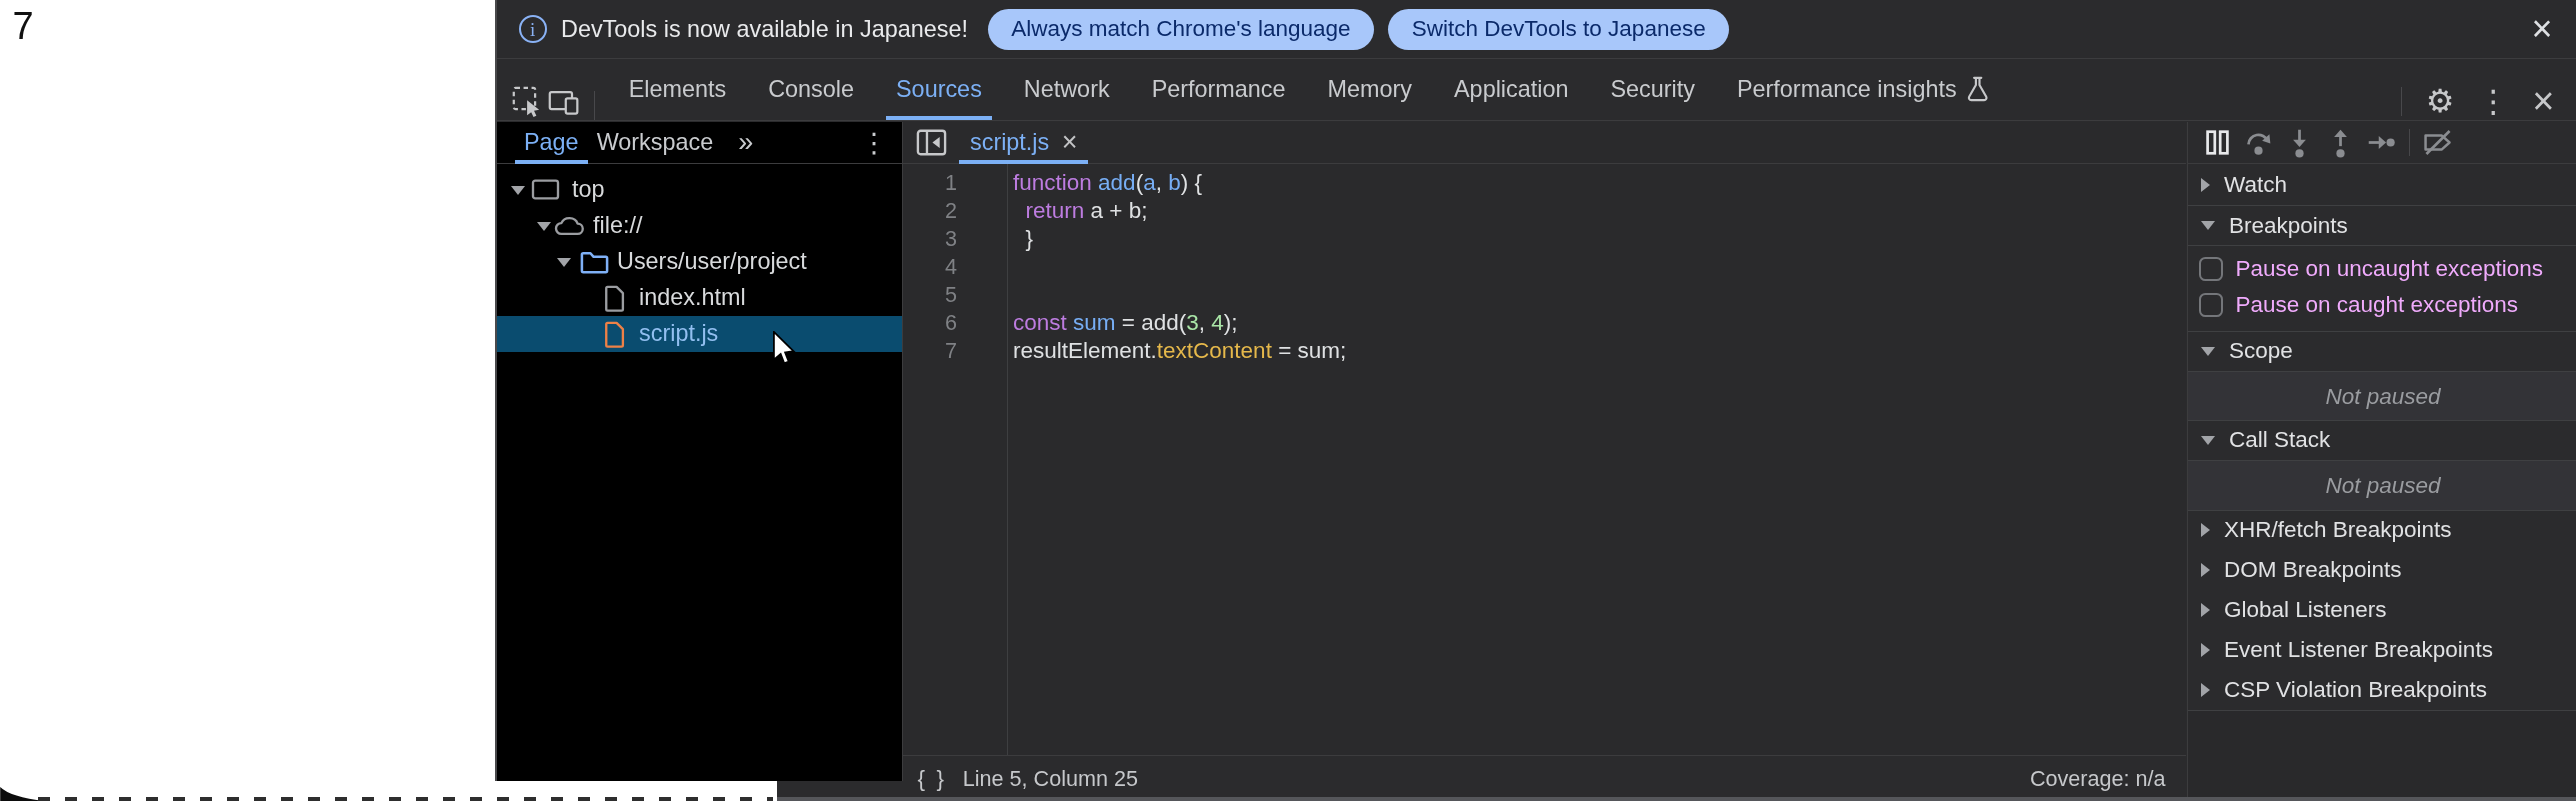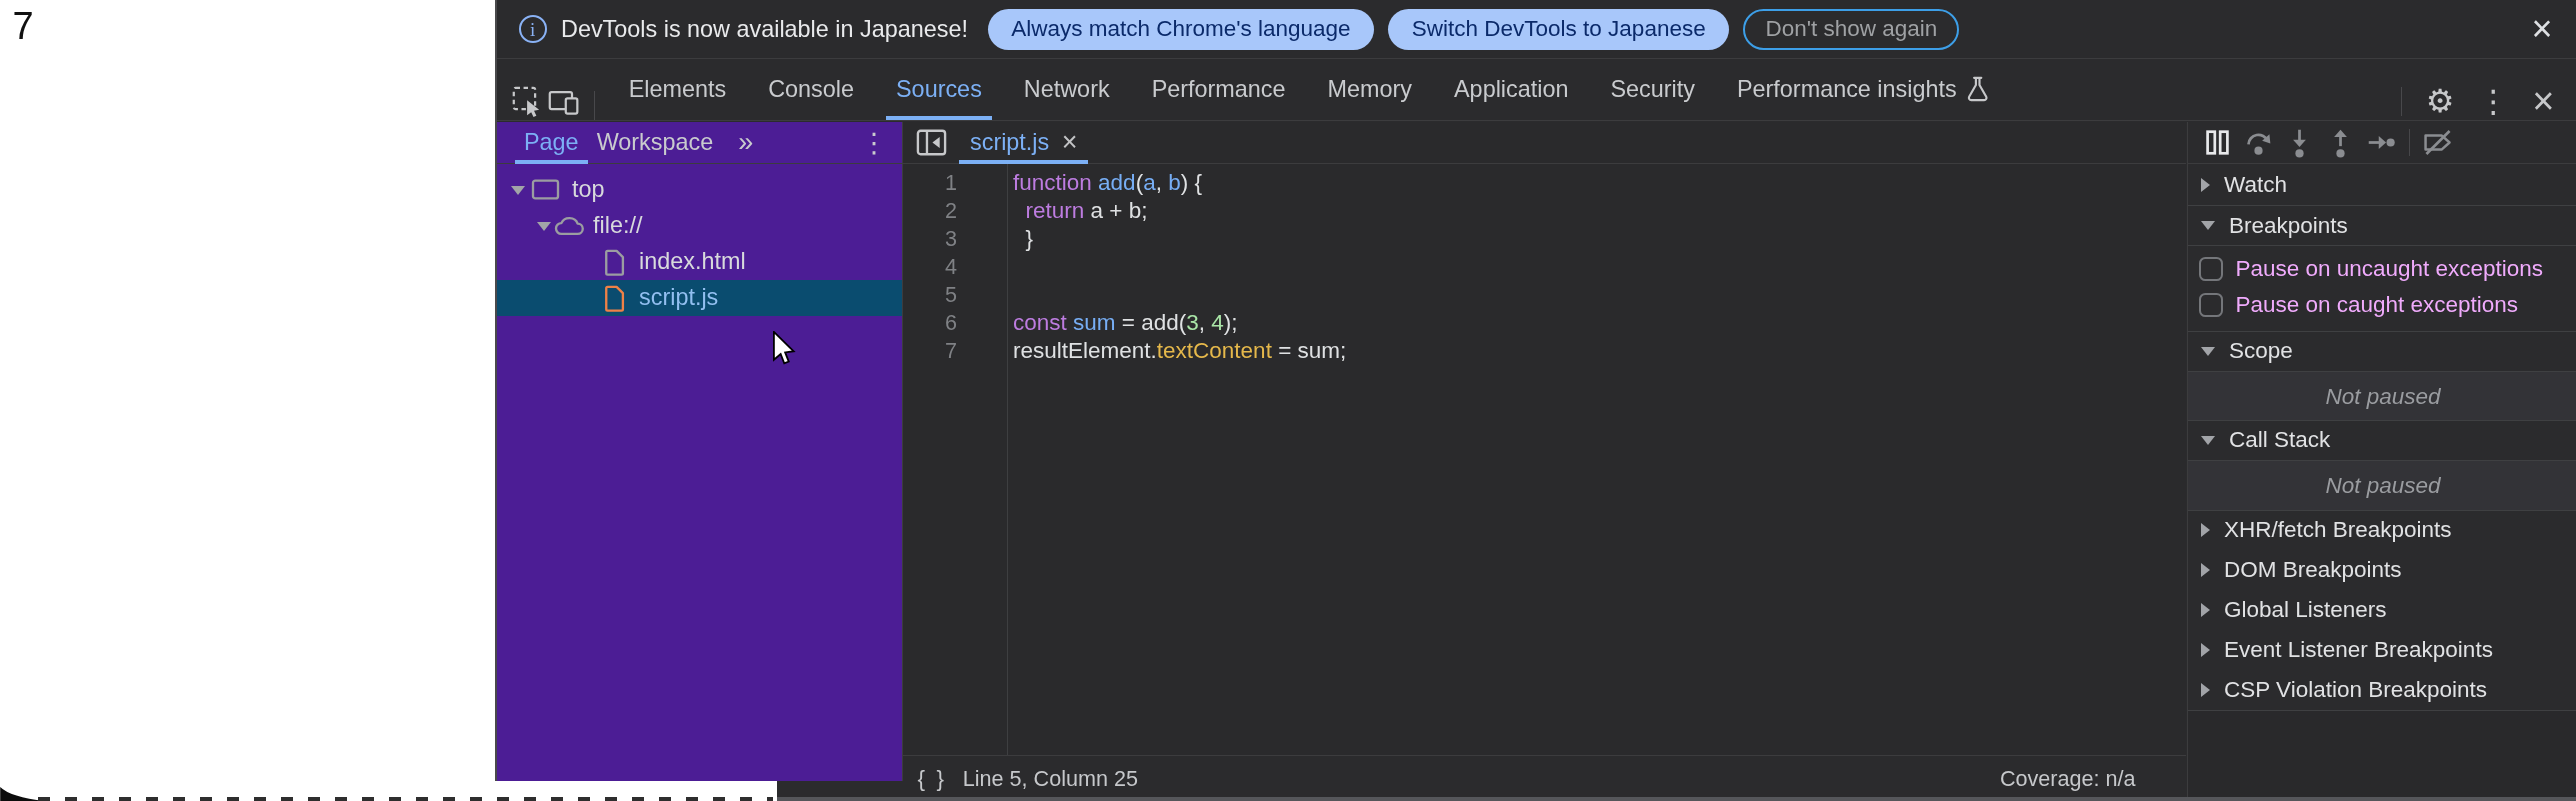--- a/index.html
+++ b/index.html
@@ -46,21 +46,21 @@
   .tb-right .glyph { color:#c7c8ca; cursor:pointer; line-height:1; }
   .gear-g { font-size:32px; margin:0 11.7px; }
   .dots-g { font-size:31px; margin:0 11.7px; }
   .close-g { font-size:38px; margin-left:11.7px; }
 
   
   .main { position:absolute; left:0; right:0; top:122px; bottom:0; }
   .toolbar { height:42px; border-bottom:0.9px solid #3c3c3e; display:flex; align-items:center; }
 
   
-  .navigator { position:absolute; left:0; top:0; width:406px; height:659px; background:#4c1d95; border-right:0.9px solid #3c3c3e; }
+  .navigator { position:absolute; left:0; top:0; width:406px; height:659px; background:#000000; border-right:0.9px solid #3c3c3e; }
   .nav-tab { font-size:23.4px; color:#c9cbce; height:42px; display:flex; align-items:center; padding:0 9px; position:relative; cursor:pointer; }
   .nav-tab.first { margin-left:18px; }
   .nav-tab.active { color:#7cb0f5; }
   .nav-tab.active::after { content:""; position:absolute; left:0; right:0; bottom:0; height:3.6px; background:#7cb0f5; }
   .nav-more { font-size:27px; color:#c9cbce; margin-left:16px; cursor:pointer; }
   .nav-menu { margin-left:auto; margin-right:14.4px; font-size:27px; color:#c9cbce; cursor:pointer; }
   .tree { padding-top:8px; }
   .tree-row { position:relative; height:36px; cursor:pointer; }
   .tree-row .tri { position:absolute; top:13.5px; width:0; height:0; }
   .tri-down { border-left:7.2px solid transparent; border-right:7.2px solid transparent; border-top:9px solid #a2a4a8; }
@@ -85,21 +85,21 @@
   .tk-kw  { color:#bd7ce0; }
   .tk-def { color:#77aef5; }
   .tk-prop{ color:#e5b84b; }
   .tk-str { color:#ef8d5c; }
   .tk-num { color:#a9e5a7; }
   .tk-pl  { color:#dfe1e3; }
   .statusbar { position:absolute; left:0; right:0; bottom:0; height:46px; background:#2b2b2d;
     border-top:0.9px solid #3c3c3e; display:flex; align-items:center; padding:0 14.4px; }
   .pp-icon { font-size:22.5px; letter-spacing:2.7px; color:#c6c8cb; margin-right:16px; cursor:pointer; }
   .status-pos { font-size:21.6px; color:#c6c8cb; }
-  .status-cov { margin-left:auto; margin-right:36px; font-size:21.6px; color:#c6c8cb; }
+  .status-cov { margin-left:auto; margin-right:6px; font-size:21.6px; color:#c6c8cb; }
 
   
   .debugger { position:absolute; left:1690px; top:0; bottom:0; width:391px; background:#2b2b2d;
     border-left:0.9px solid #3c3c3e; display:flex; flex-direction:column; }
   .dbg-toolbar { height:42px; border-bottom:0.9px solid #3c3c3e; display:flex; align-items:center; padding-left:9px; flex:0 0 auto; }
   .dbg-btn { width:41px; height:36px; display:flex; align-items:center; justify-content:center; cursor:pointer; }
   .dbg-sep { width:0.9px; height:27px; background:#47474a; margin:0 7.2px; }
   .dbg-row { position:relative; flex:0 0 auto; display:flex; align-items:center; cursor:pointer; }
   .dbg-row .tri { width:0; height:0; margin-left:12.6px; margin-right:14.4px; }
   .tri-right { border-top:7.2px solid transparent; border-bottom:7.2px solid transparent; border-left:9px solid #a2a4a8; }
@@ -131,21 +131,20 @@
 
 <div class="devtools">
 
   <div class="notif">
     <div class="info-icon">
         <span>i</span>
       </div>
     <div class="notif-msg">DevTools is now available in Japanese!</div>
     <button class="pill">Always match Chrome's language</button>
     <button class="pill">Switch DevTools to Japanese</button>
-    <button class="pill dismiss">Don't show again</button>
     <div class="notif-close">×</div>
   </div>
 
   <div class="tabbar">
     <div class="tb-icon">
       <svg class="icon" width="32" height="32" viewBox="0 0 36 36">
         <rect x="2" y="2" width="24" height="24" rx="2" fill="none" stroke="#c7c8ca" stroke-width="2.5" stroke-dasharray="5 4"></rect>
         <path d="M17,16 L17,33 L21.6,29.4 L24.2,35 L27.4,33.4 L24.8,27.8 L30.5,26.8 Z" fill="#c7c8ca"></path>
       </svg>
     </div>
@@ -216,20 +215,29 @@
           <span class="t-label" style="left:75px">top</span>
         </div>
         <div class="tree-row">
           <span class="tri tri-down" style="left:40px"></span>
           <span class="t-icon" style="left:57px;top:7.2px">
             <svg class="icon" width="31" height="21.6" viewBox="0 0 34 24">
                 <path d="M8,21 A6,6 0 0 1 8,9 A9.5,8.5 0 0 1 26,9.5 A5.5,5.5 0 0 1 26,21 Z" fill="none" stroke="#9b9da1" stroke-width="2.6" stroke-linejoin="round"></path>
               </svg>
           </span>
           <span class="t-label" style="left:96px">file://</span>
+        </div>
+        <div class="tree-row">
+          <span class="tri tri-down" style="left:60px"></span>
+          <span class="t-icon" style="left:83px;top:7.2px">
+            <svg class="icon" width="29" height="23.4" viewBox="0 0 32 26">
+                <path d="M2,22 V4 a1.5,1.5 0 0 1 1.5,-1.5 h8 l3.5,4 h13.5 a1.5,1.5 0 0 1 1.5,1.5 v14 a1.5,1.5 0 0 1 -1.5,1.5 h-25 a1.5,1.5 0 0 1 -1.5,-1.5 z" fill="none" stroke="#7fb0f6" stroke-width="2.8" stroke-linejoin="round"></path>
+              </svg>
+          </span>
+          <span class="t-label" style="left:120px">Users/user/project</span>
         </div>
         <div class="tree-row">
           <span class="t-icon" style="left:107px;top:4.5px">
             <svg class="icon" width="21.6" height="27" viewBox="0 0 24 30">
                 <path d="M4,2 h10 l7,7 v18 a1.5,1.5 0 0 1 -1.5,1.5 h-15.5 a1.5,1.5 0 0 1 -1.5,-1.5 v-23.5 a1.5,1.5 0 0 1 1.5,-1.5 z" fill="none" stroke="#9b9da1" stroke-width="2.6" stroke-linejoin="round"></path>
               </svg>
           </span>
           <span class="t-label" style="left:142px">index.html</span>
         </div>
         <div class="tree-row selected">

